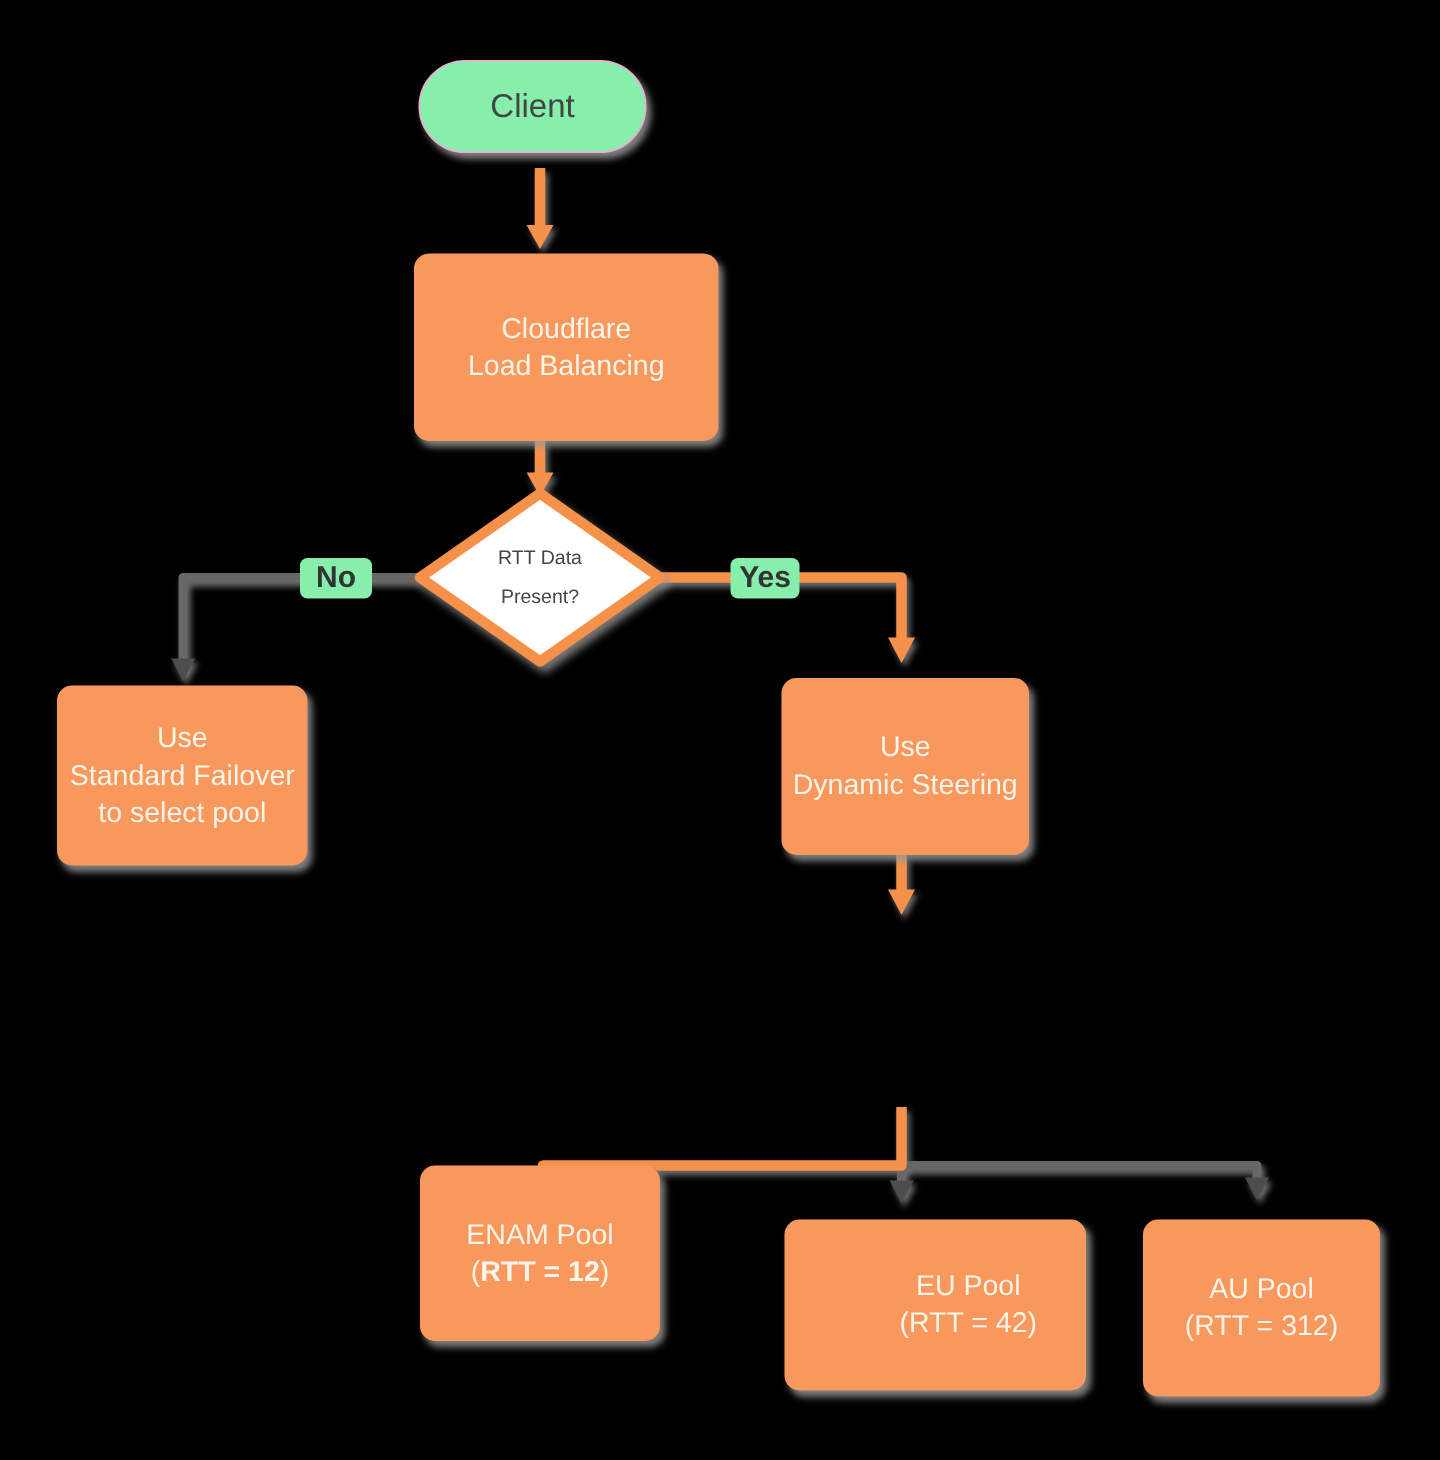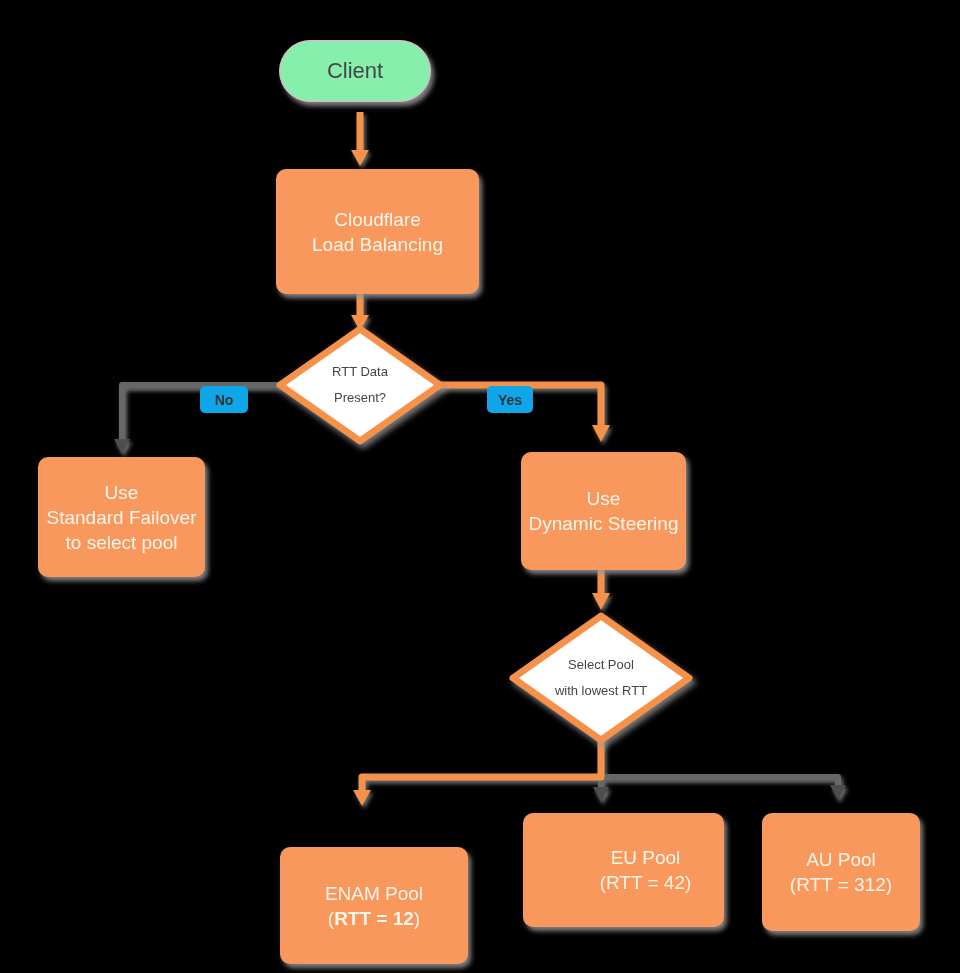--- a/index.html
+++ b/index.html
@@ -27,23 +27,23 @@
     position:absolute;z-index:2;
     filter:drop-shadow(3px 4px 3px rgba(150,150,150,0.8));
   }
   .diamond-wrap svg{display:block;}
   .diamond-text{
     position:absolute;left:0;top:0;right:0;bottom:0;
     display:flex;flex-direction:column;align-items:center;justify-content:center;
     color:#454545;font-size:13px;line-height:26px;text-align:center;
   }
   .edge-label{
-    position:absolute;z-index:3;background:#0ea5e9;color:#333333;
-    font-size:14px;font-weight:bold;border-radius:5px;
-    display:flex;align-items:center;justify-content:center;margin-top:14px;
+    position:absolute;z-index:3;background:#86efac;color:#333333;
+    font-size:20px;font-weight:bold;border-radius:5px;
+    display:flex;align-items:center;justify-content:center;
   }
   .bold{font-weight:bold;}
 </style>
 </head>
 <body>
 
 <div class="canvas">
 
   <svg class="connectors" width="960" height="973" viewBox="0 0 960 973">
 
@@ -96,31 +96,22 @@
     <span>Use</span>
     <span>Standard Failover</span>
     <span>to select pool</span>
   </div>
 
   <div class="box" style="left:521px;top:452px;width:165px;height:118px;">
     <span>Use</span>
     <span>Dynamic Steering</span>
   </div>
 
-  <div class="diamond-wrap" style="left:509px;top:612px;width:184px;height:132px;">
-    <svg width="184" height="132" viewBox="0 0 184 132">
-      <polygon points="92,4 180,66 92,128 4,66" fill="#ffffff" stroke="#f6914a" stroke-width="7" stroke-linejoin="round"></polygon>
-    </svg>
-    <div class="diamond-text">
-      <span>Select Pool</span>
-      <span>with lowest RTT</span>
-    </div>
-  </div>
 
-  <div class="box" style="left:280px;top:847px;width:188px;height:117px;">
+  <div class="box" style="left:280px;top:777px;width:160px;height:117px;">
     <span>ENAM Pool</span>
     <span>
       <span>(</span><span class="bold">RTT = 12</span><span>)</span>
     </span>
   </div>
 
   <div class="box" style="left:523px;top:813px;width:157px;height:114px;padding-left:44px;">
     <span>EU Pool</span>
     <span>(RTT = 42)</span>
   </div>

